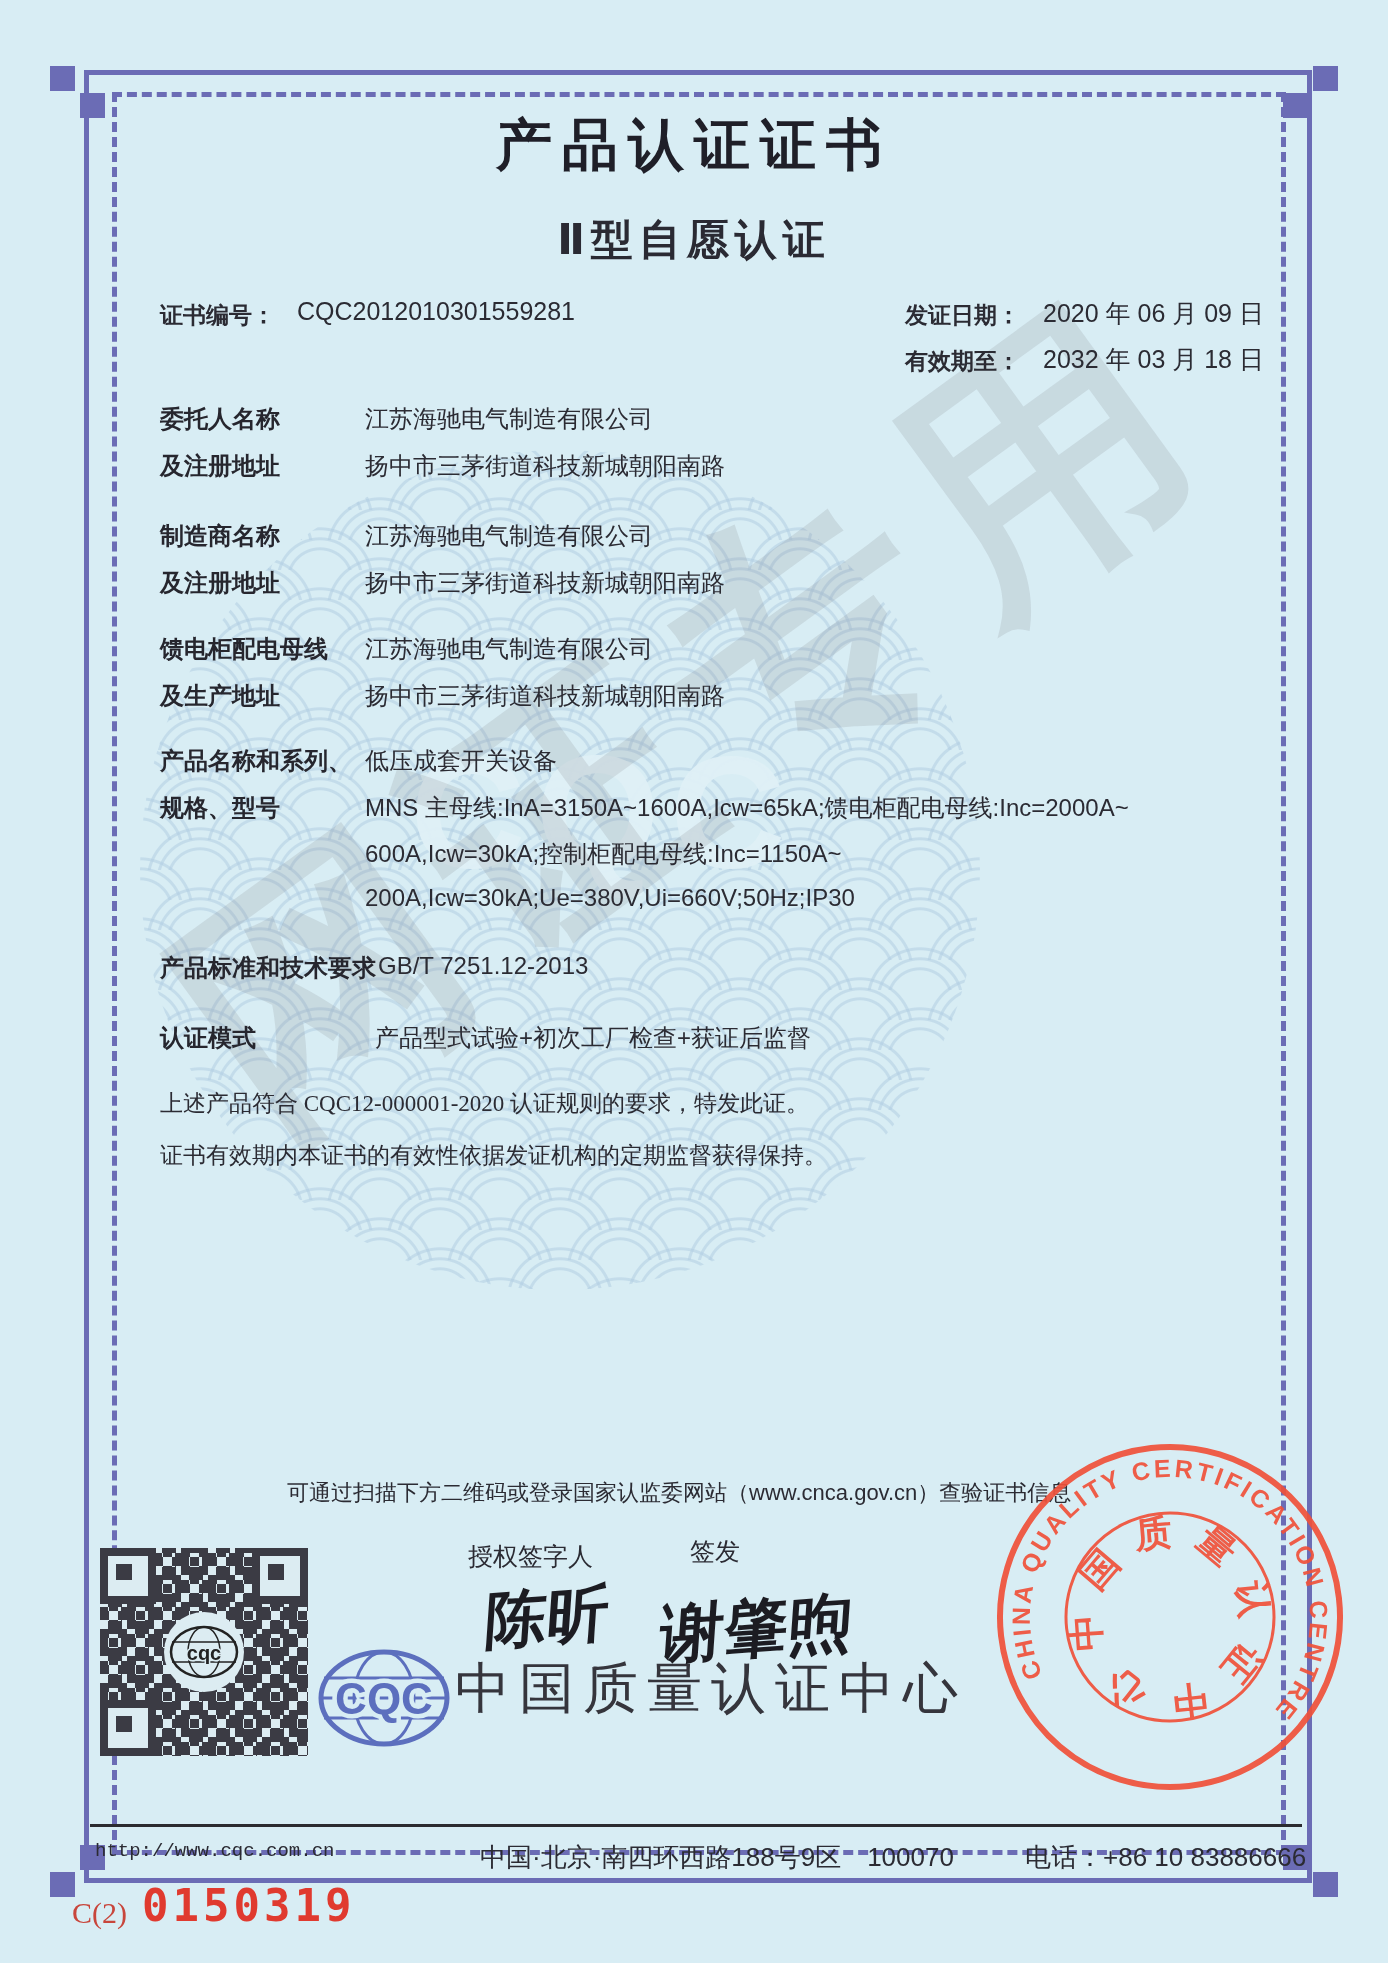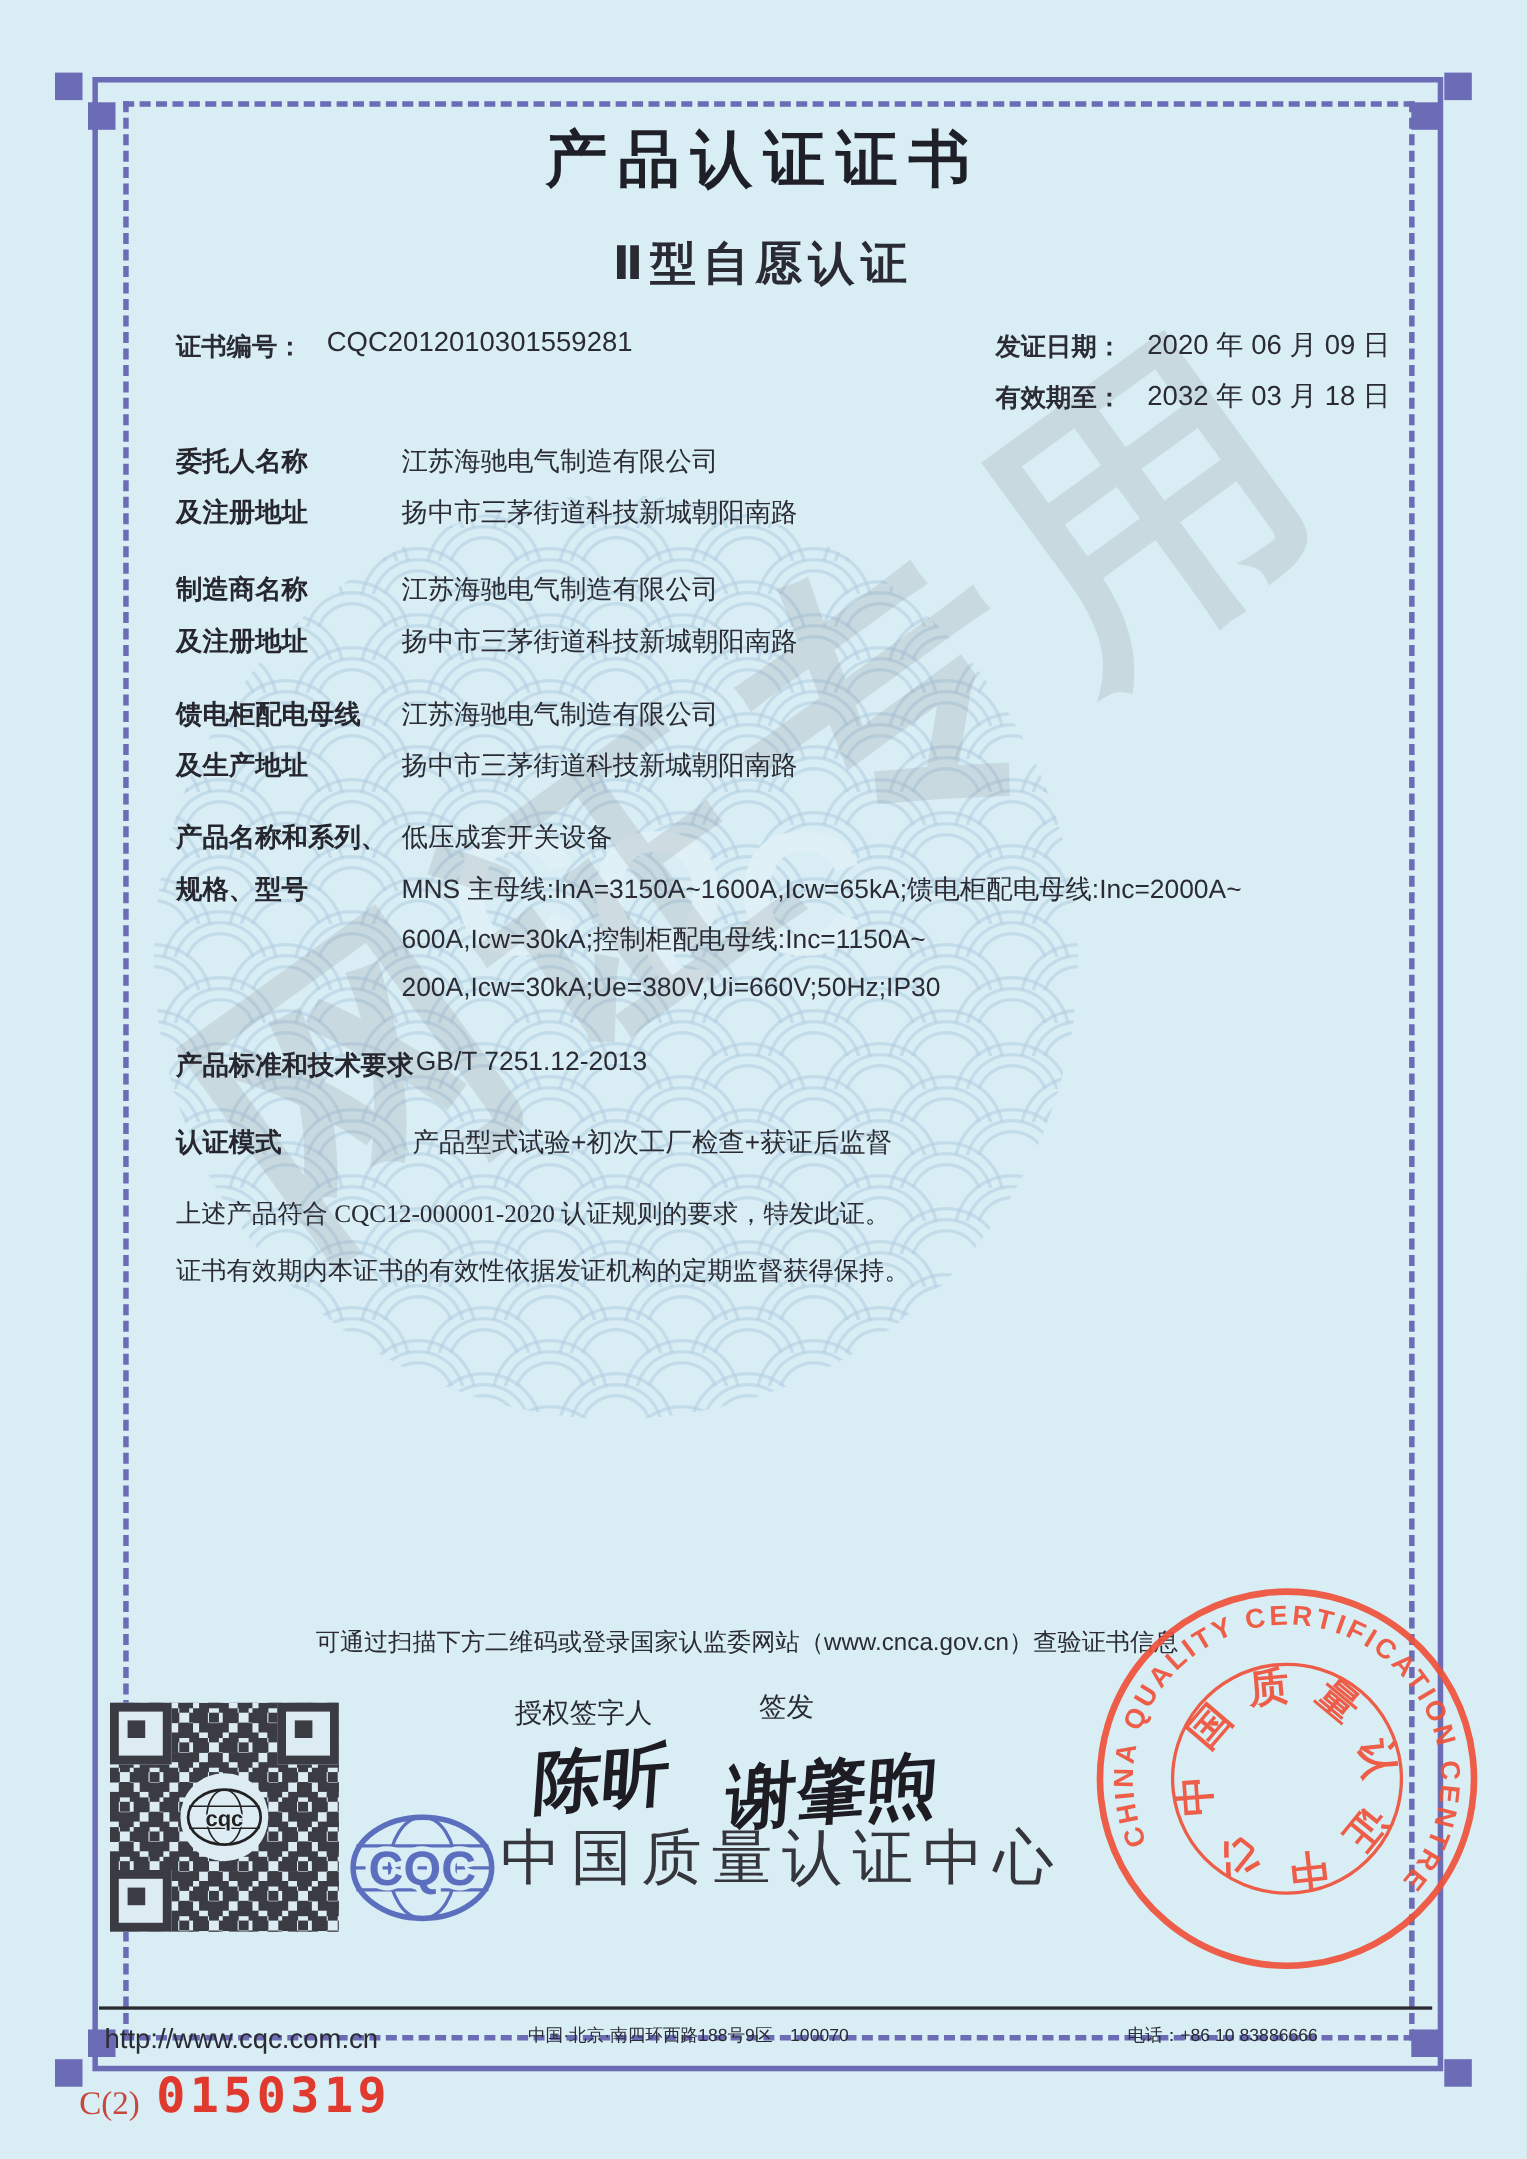--- a/index.html
+++ b/index.html
@@ -55,21 +55,21 @@
 
   
   .sig-label{position:absolute;font-size:25px;color:#2b2b33;z-index:2;}
   .sig-name{position:absolute;font-family:"DejaVu Serif","Liberation Serif",serif;
             font-weight:bold;color:#1c1c22;z-index:2;transform:rotate(-4deg) skewX(-8deg);}
   .org-name{position:absolute;left:455px;top:1652px;font-size:55px;font-weight:500;
             letter-spacing:9px;color:#35353c;z-index:2;}
 
   
   .footer-rule{position:absolute;left:90px;top:1824px;width:1212px;height:3px;background:#2b2b30;z-index:2;}
-  .footer-text{position:absolute;top:1840px;font-size:16px;color:#2b2b33;z-index:2;}
+  .footer-text{position:absolute;top:1840px;font-size:26px;color:#2b2b33;z-index:2;}
   .serial-prefix{position:absolute;left:72px;top:1896px;font-size:30px;color:#c8463c;z-index:3;
                  font-family:"Liberation Serif","DejaVu Serif",serif;}
   .serial-number{position:absolute;left:142px;top:1880px;font-size:44px;font-weight:bold;
                  letter-spacing:4px;color:#e03a2f;z-index:3;
                  font-family:"DejaVu Sans Mono","Liberation Mono",monospace;}
 
   
   .stamp{position:absolute;left:985px;top:1432px;width:370px;height:370px;z-index:3;
          transform:rotate(-28deg);opacity:.92;}
 </style>
@@ -175,20 +175,20 @@
     </defs>
     <text font-size="25" font-weight="bold" fill="#f0513a" letter-spacing="3" font-family="Liberation Sans, sans-serif">
       <textPath href="#stampOuterArc" startOffset="8">CHINA  QUALITY  CERTIFICATION  CENTRE</textPath>
     </text>
     <text font-size="37" font-weight="bold" fill="#f0513a" letter-spacing="19">
       <textPath href="#stampInnerArc" startOffset="2">中国质量认证中心</textPath>
     </text>
   </svg>
 
   <div class="footer-rule"></div>
-  <div class="footer-text" style="left:95px;font-family:Liberation Sans, sans-serif;font-size:25px;">http://www.cqc.com.cn</div>
+  <div class="footer-text" style="left:95px;font-family:Liberation Mono, monospace;font-size:19px;">http://www.cqc.com.cn</div>
   <div class="footer-text" style="left:480px;">中国·北京·南四环西路188号9区　100070</div>
   <div class="footer-text" style="left:1025px;">电话：+86 10 83886666</div>
 
   <div class="serial-prefix">C(2)</div>
   <div class="serial-number">0150319</div>
 
 </div>
 
 </body></html>

